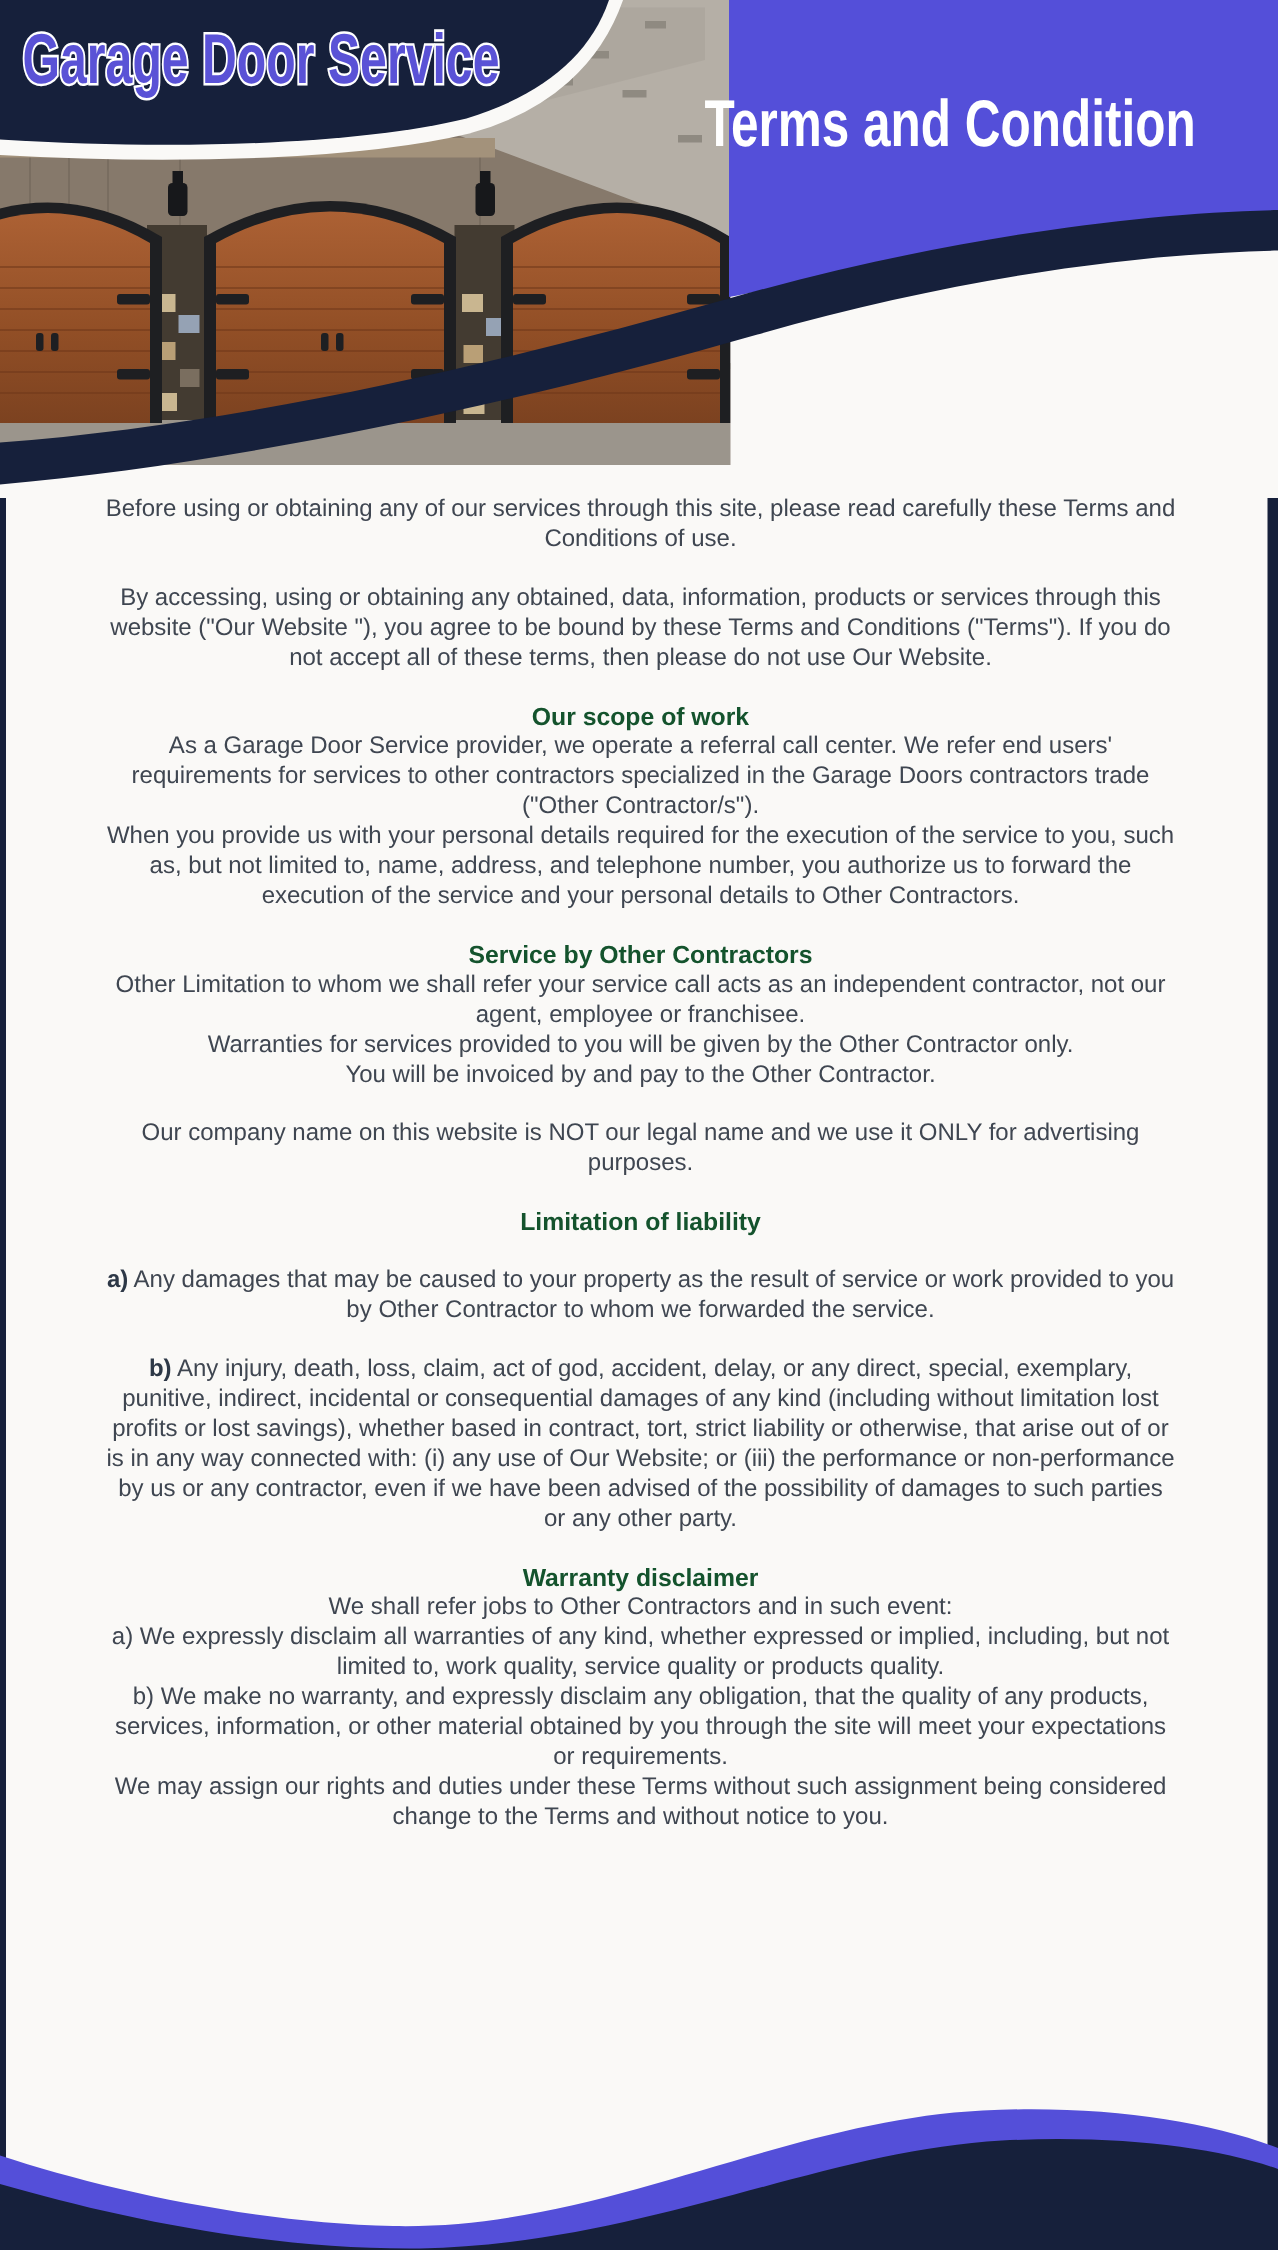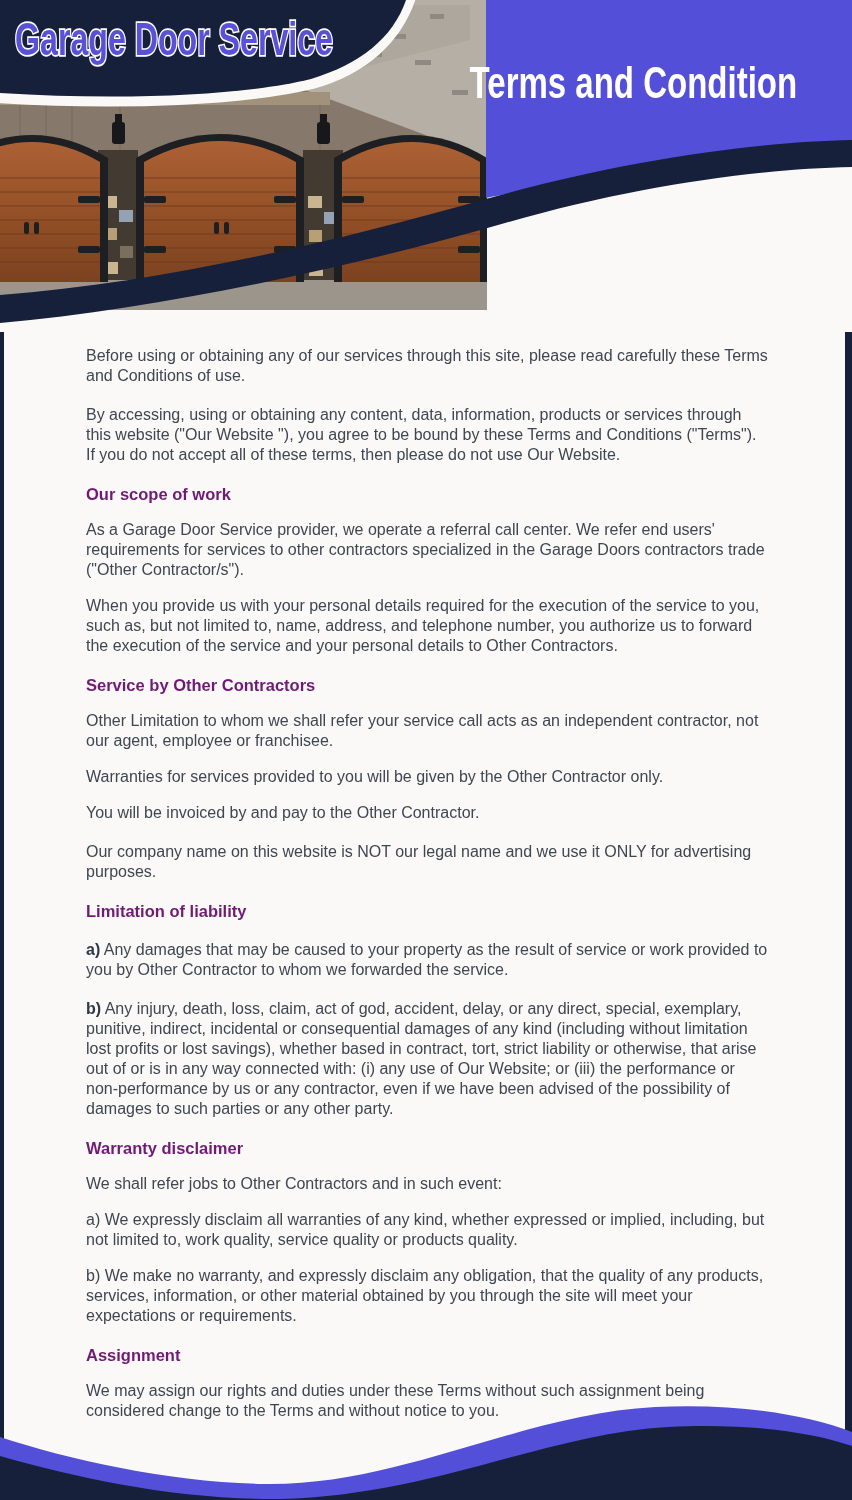--- a/index.html
+++ b/index.html
@@ -24,24 +24,24 @@
   .hero-title{
     color:#FFFFFF;font-weight:bold;font-size:44px;line-height:54px;
     white-space:nowrap;letter-spacing:0px;
     transform:scaleX(0.75);transform-origin:50% 50%;
   }
 
   .content{
     position:absolute;top:330px;left:70px;width:714px;
     color:#3F4651;font-size:16px;line-height:20px;
   }
-  .content p,.content h3{margin:16px;padding:0;}
+  .content p,.content h3{margin:0;padding:0;text-align:center;}
   .b-gap{margin-top:19px !important;}
   .content h3{
-    font-size:16.5px;color:#701a75;font-weight:bold;line-height:20px;
+    font-size:16.5px;color:#14532d;font-weight:bold;line-height:20px;
   }
   .content b{color:#2D3847;}
 
   .footer{position:absolute;left:0;bottom:0;width:852px;height:118px;}
 </style>
 </head>
 <body>
 
 <div class="page">
 
@@ -190,21 +190,21 @@
       <text x="15" y="55" font-family="Liberation Sans, sans-serif" font-size="47" font-weight="bold" fill="#5A52D6" stroke="#FFFFFF" stroke-width="3.4" paint-order="stroke" textLength="318" lengthAdjust="spacingAndGlyphs">Garage Door Service</text>
     </svg>
 
     <div class="hero-title-wrap">
       <div class="hero-title">Terms and Condition</div>
     </div>
   </div>
 
   <div class="content">
     <p>Before using or obtaining any of our services through this site, please read carefully these Terms and Conditions of use.</p>
-    <p class="b-gap">By accessing, using or obtaining any content, data, information, products or services through this website ("Our Website "), you agree to be bound by these Terms and Conditions ("Terms"). If you do not accept all of these terms, then please do not use Our Website.</p>
+    <p class="b-gap">By accessing, using or obtaining any obtained, data, information, products or services through this website ("Our Website "), you agree to be bound by these Terms and Conditions ("Terms"). If you do not accept all of these terms, then please do not use Our Website.</p>
 
     <h3 class="b-gap">Our scope of work</h3>
     <p>As a Garage Door Service provider, we operate a referral call center. We refer end users' requirements for services to other contractors specialized in the Garage Doors contractors trade ("Other Contractor/s").</p>
 
     <p>When you provide us with your personal details required for the execution of the service to you, such as, but not limited to, name, address, and telephone number, you authorize us to forward the execution of the service and your personal details to Other Contractors.</p>
 
     <h3 class="b-gap">Service by Other Contractors</h3>
     <p>Other Limitation to whom we shall refer your service call acts as an independent contractor, not our agent, employee or franchisee.</p>
     <p>Warranties for services provided to you will be given by the Other Contractor only.</p>
     <p>You will be invoiced by and pay to the Other Contractor.</p>
@@ -214,21 +214,20 @@
     <h3 class="b-gap">Limitation of liability</h3>
 
     <p class="b-gap"><b>a)</b><span> Any damages that may be caused to your property as the result of service or work provided to you by Other Contractor to whom we forwarded the service.</span></p>
     <p class="b-gap"><b>b)</b><span> Any injury, death, loss, claim, act of god, accident, delay, or any direct, special, exemplary, punitive, indirect, incidental or consequential damages of any kind (including without limitation lost profits or lost savings), whether based in contract, tort, strict liability or otherwise, that arise out of or is in any way connected with: (i) any use of Our Website; or (iii) the performance or non-performance by us or any contractor, even if we have been advised of the possibility of damages to such parties or any other party.</span></p>
 
     <h3 class="b-gap">Warranty disclaimer</h3>
     <p>We shall refer jobs to Other Contractors and in such event:</p>
     <p>a) We expressly disclaim all warranties of any kind, whether expressed or implied, including, but not limited to, work quality, service quality or products quality.</p>
     <p>b) We make no warranty, and expressly disclaim any obligation, that the quality of any products, services, information, or other material obtained by you through the site will meet your expectations or requirements.</p>
 
-    <h3 class="b-gap">Assignment</h3>
     <p>We may assign our rights and duties under these Terms without such assignment being considered change to the Terms and without notice to you.</p>
   </div>
 
   <div class="footer">
     <svg width="852" height="118" viewBox="0 0 118">
       <path d="M0,55 C70,78 170,100 262,102 C400,105 520,32 655,25 C735,21 805,32 852,50 L852,118 L0,118 Z" fill="#544FD9"></path>
       <path d="M0,74 C80,97 180,118 280,117 C430,114 545,52 668,45 C748,41 812,50 852,64 L852,118 L0,118 Z" fill="#16203B"></path>
     </svg>
   </div>
 

